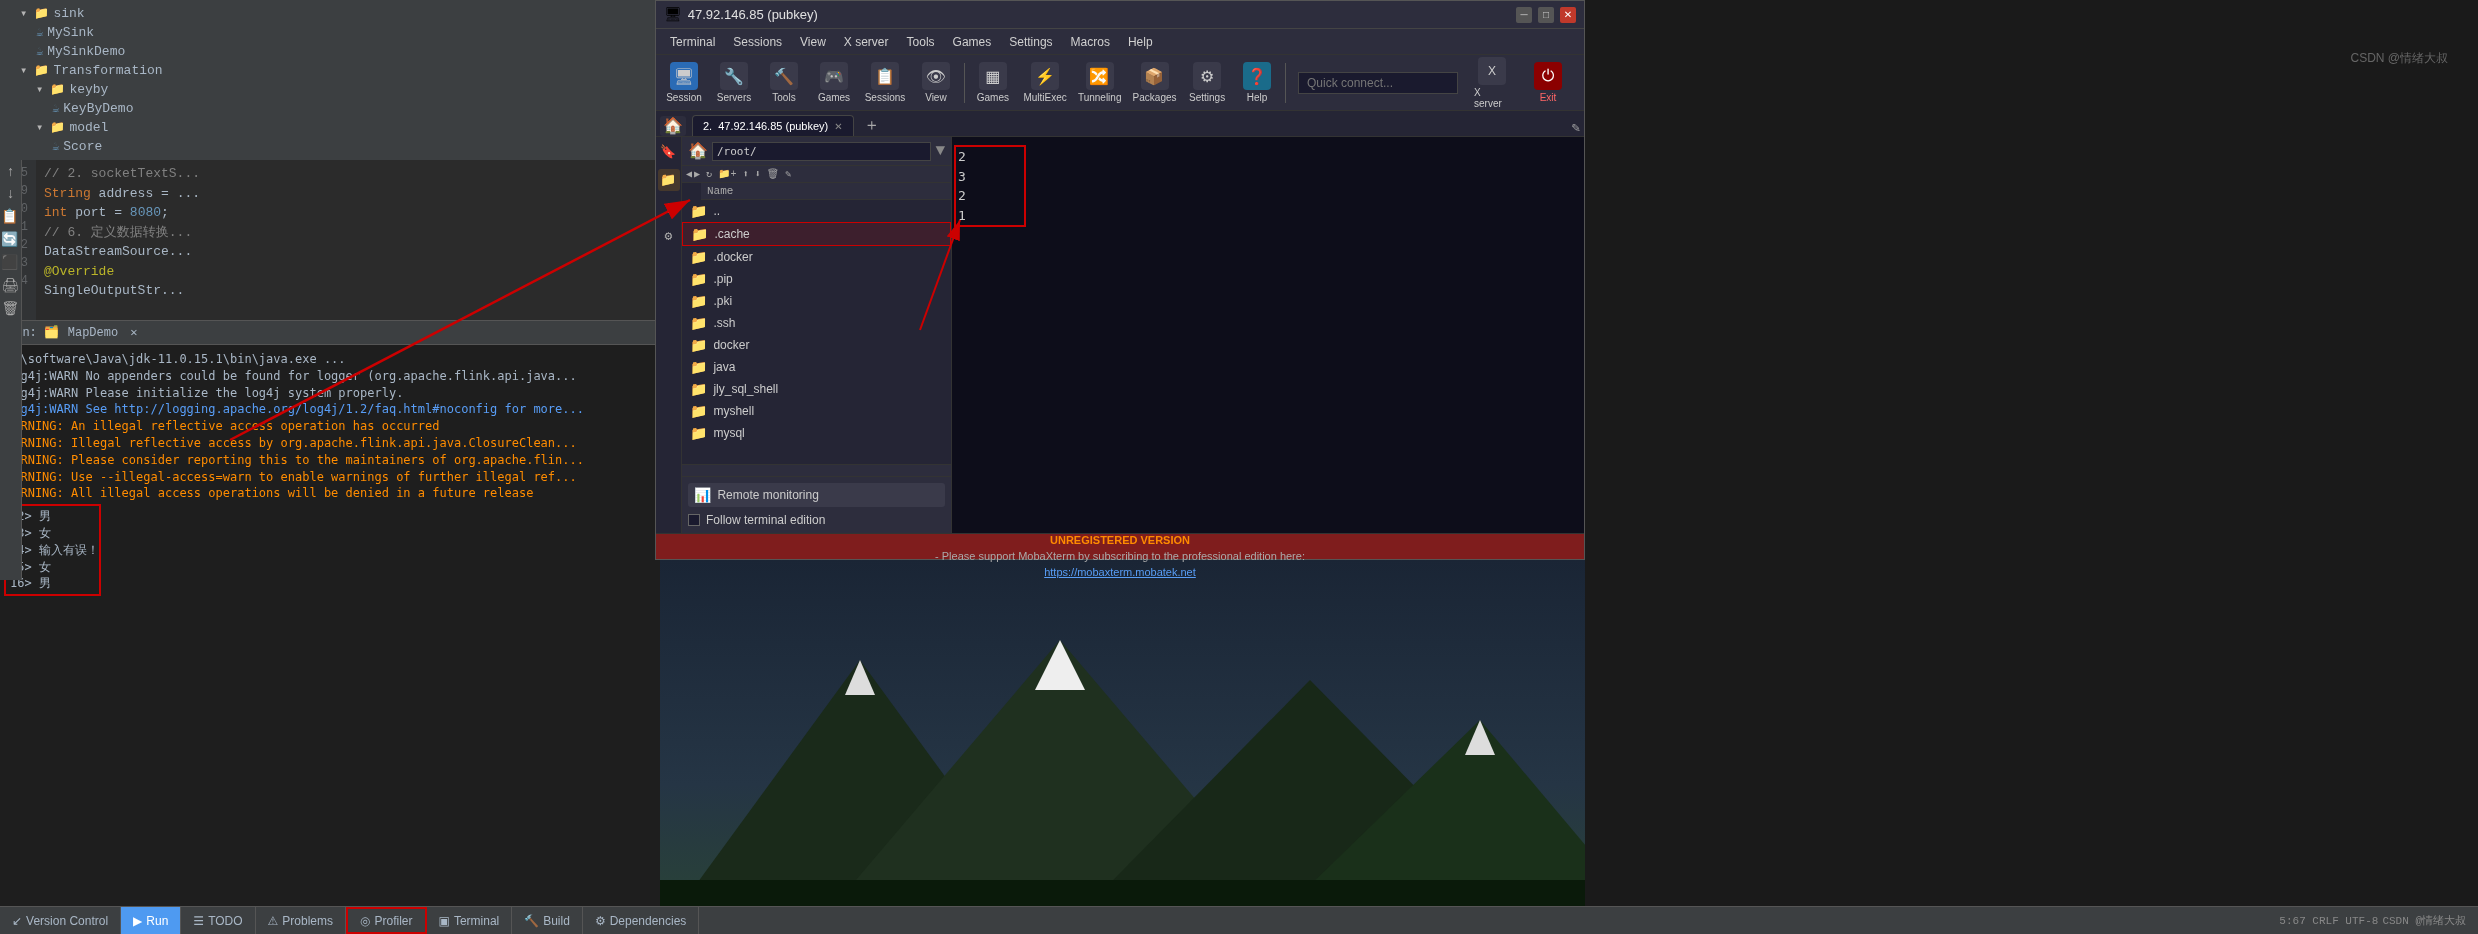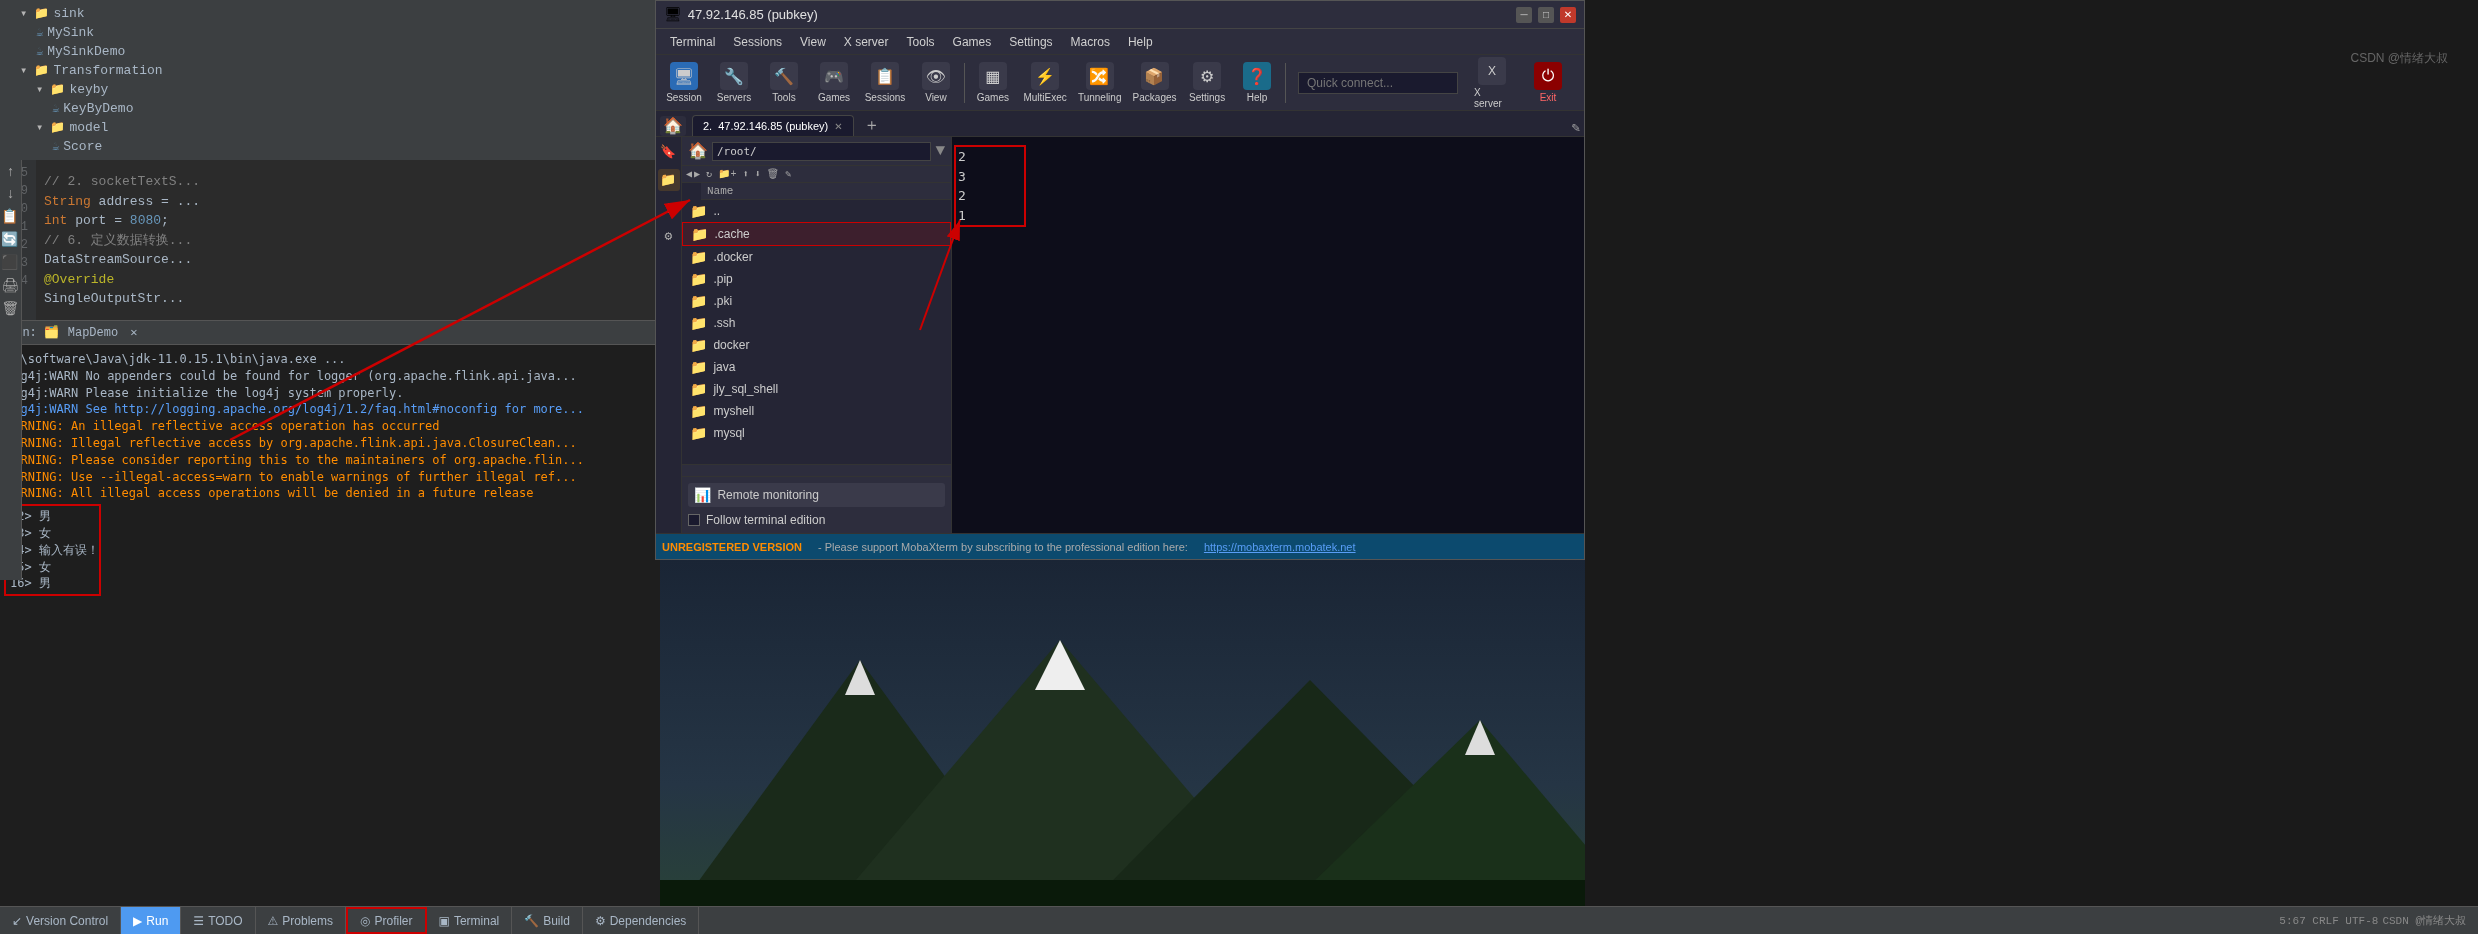--- a/index.html
+++ b/index.html
@@ -386,30 +386,31 @@
     }
     .term-line {
       line-height: 1.5;
       white-space: pre;
     }
     .term-prompt { color: #00ff00; }
     .term-cmd { color: #ffffff; }
 
     
     .moba-statusbar {
-      background: #0c4a6e;
+      background: #7f1d1d;
       height: 26px;
       display: flex;
       align-items: center;
       padding: 0 6px;
       border-top: 1px solid #333;
       font-size: 11px;
       color: #aaa;
       font-family: Arial, sans-serif;
-      gap: 16px;
+      gap: 4px;
+      flex-direction: column;
     }
     .status-warning { color: #ff8c00; font-weight: bold; }
     .status-link { color: #589df6; text-decoration: underline; cursor: pointer; }
 
     
     .right-bg {
       position: absolute;
       left: 660px;
       top: 560px;
       width: 930px;
@@ -467,21 +468,21 @@
       background: #313335;
       color: #606366;
       padding: 4px 8px 4px 4px;
       text-align: right;
       font-size: 12px;
       line-height: 1.5;
       min-width: 36px;
       user-select: none;
     }
     .code-content {
-      padding: 12px 8px;
+      padding: 4px 8px;
       line-height: 1.5;
       font-size: 13px;
       color: #a9b7c6;
     }
     .kw { color: #cc7832; }
     .comment { color: #808080; }
     .num-val { color: #6897bb; }
     .ann { color: #bbb529; }
 
     

